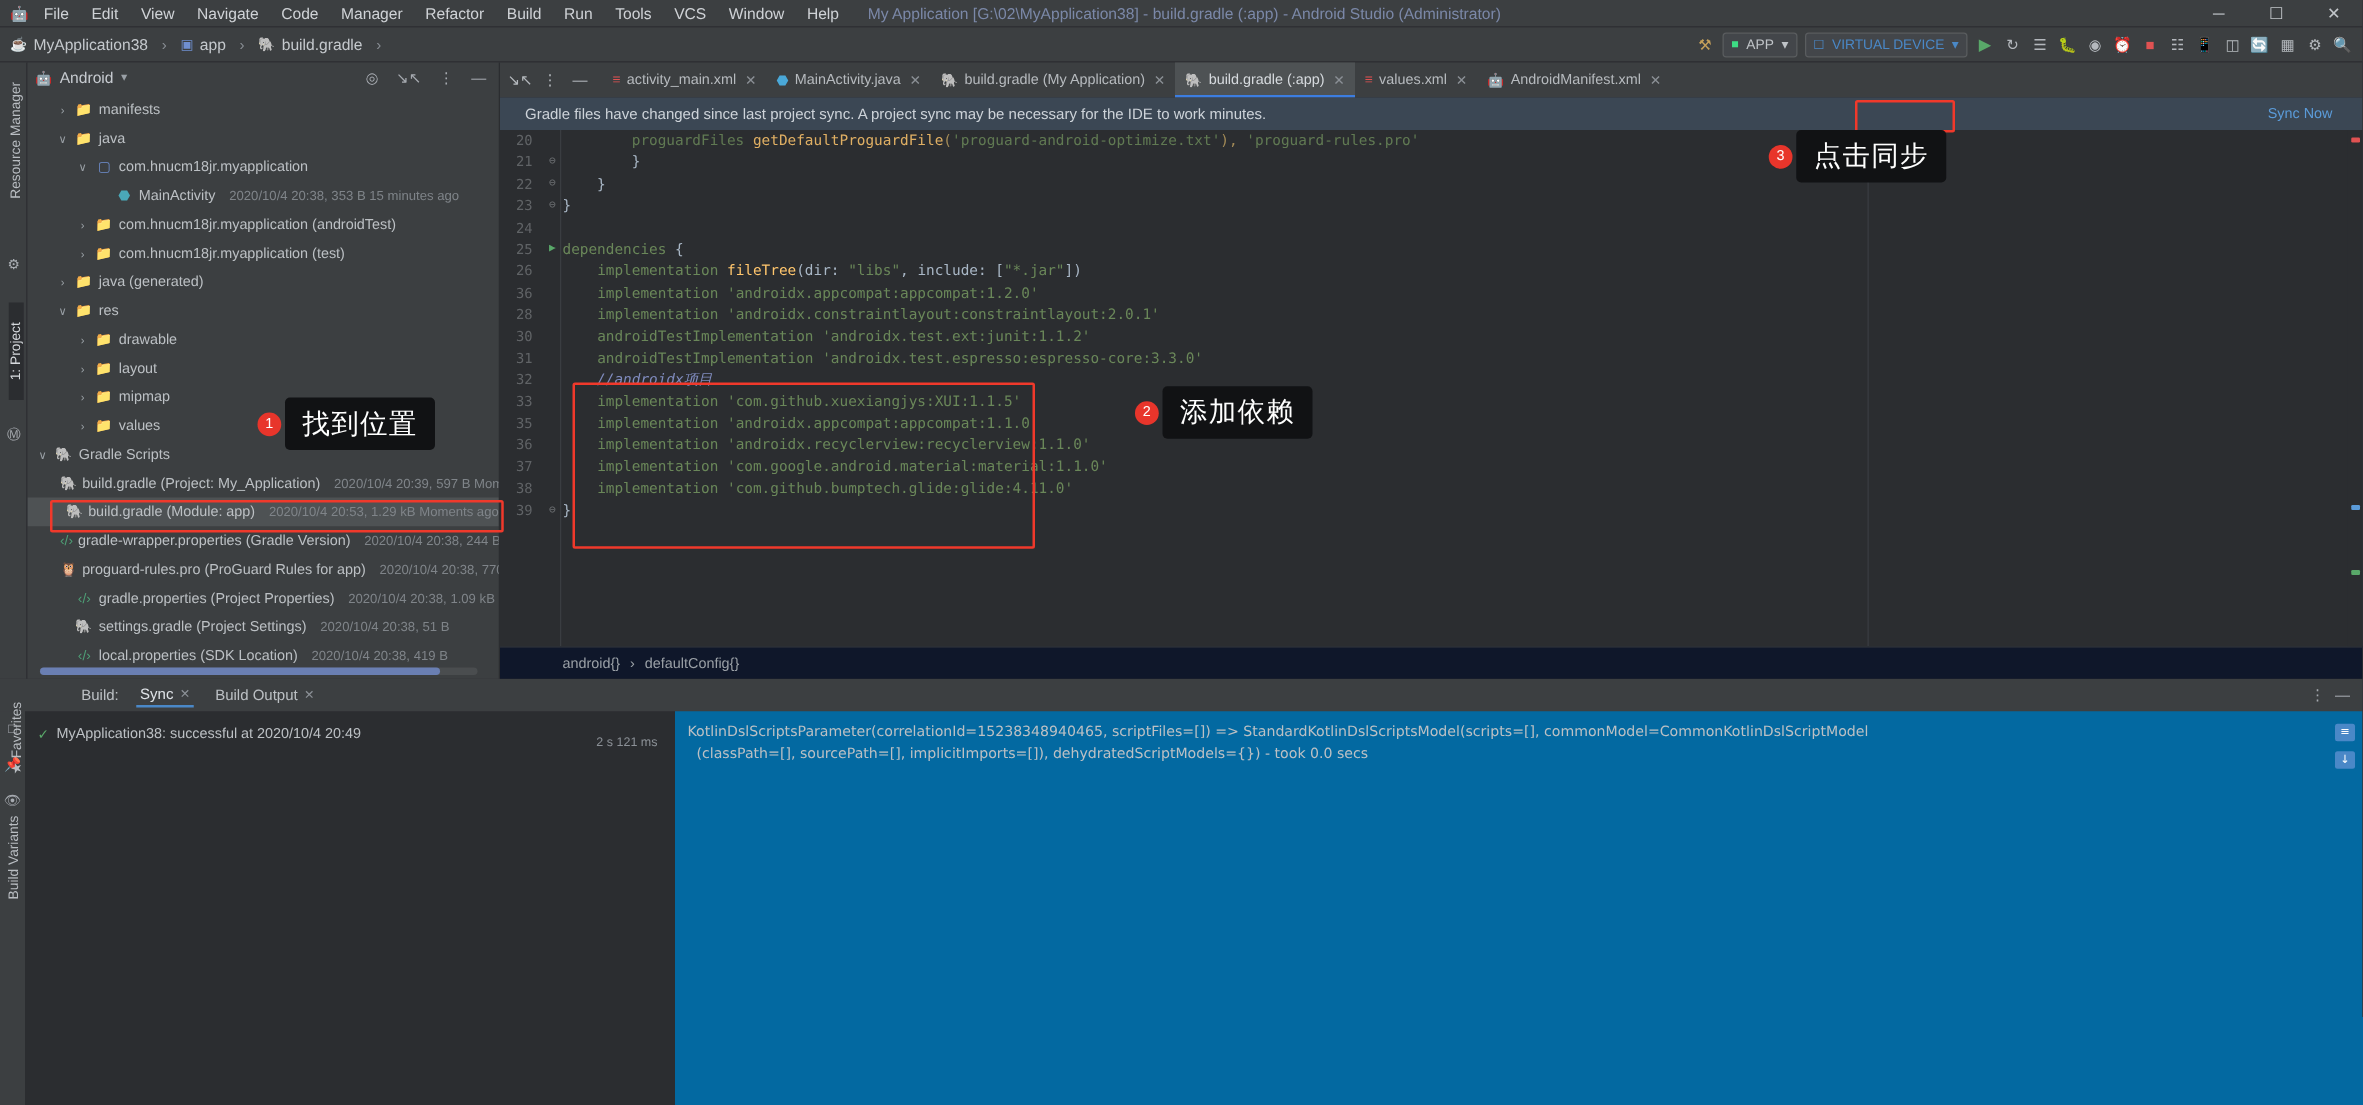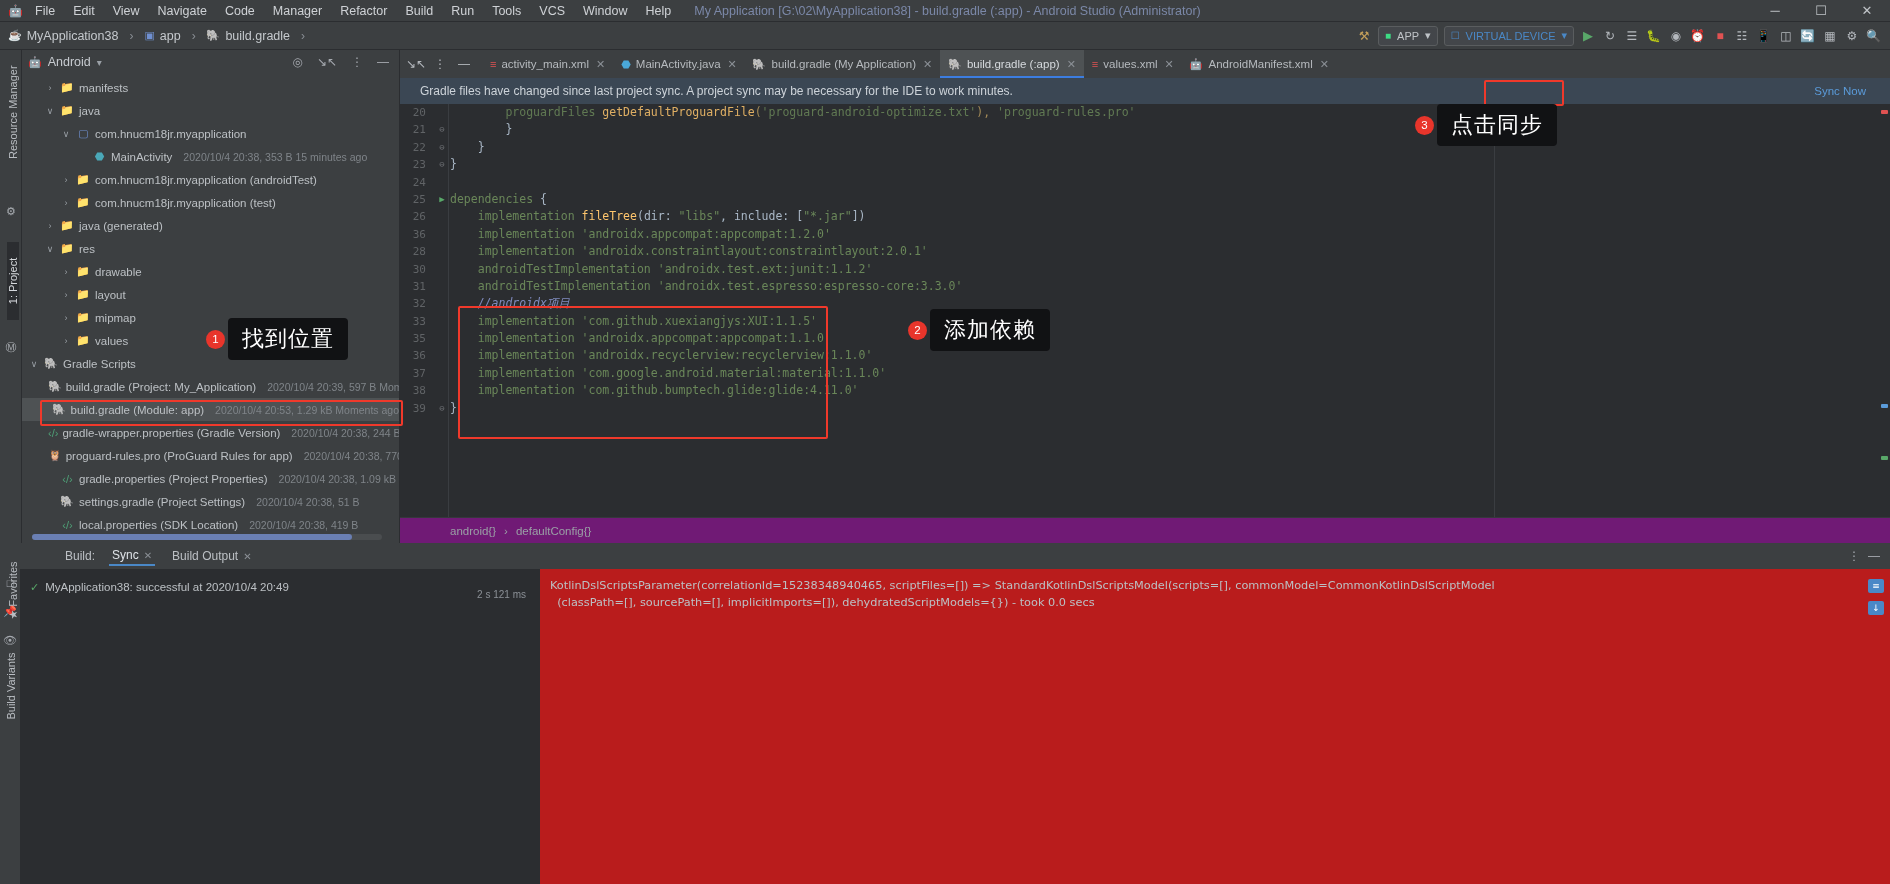--- a/index.html
+++ b/index.html
@@ -121,21 +121,21 @@
   .gut { width:34px; text-align:right; padding-right:8px; color:#606366; font-size:11px; flex:none;}
   .fold { width:16px; text-align:center; color:#6d7073; font-size:9px; flex:none; }
   .run-tri { color:#59a869; font-size:9px; }
   .fn  { color:#ffc66d; }
   .str { color:#6a8759; }
   .cmt { color:#808cbf; font-style:italic; }
   .grn { color:#6a8759; }
   .editor-vline { position:absolute; top:0; bottom:0; width:1px; background:#3a3d41; }
 
   .breadcrumb-bottom {
-    height:26px; background:#701a75; display:flex; align-items:center;
+    height:26px; background:#0f172a; display:flex; align-items:center;
     padding-left:50px; gap:8px; font-size:11.5px; color:#9aa0a6;
     border-top:1px solid #36383c;
   }
 
   
   .rgutter { position:absolute; top:0; right:0; width:12px; bottom:0; background:#2b2d30; }
   .rmark { position:absolute; right:2px; width:7px; height:4px; border-radius:1px; }
 
   
   .bottom { height: 341px; background:#3c3f41; display:flex; flex-direction:column; }
@@ -149,21 +149,21 @@
   .bot-tabs .right { margin-left:auto; display:flex; gap:8px; padding-right:10px; color:#a6aab0;}
   .bot-body { flex:1; display:flex; }
   .bot-left { width:20px; background:#3c3f41; display:flex; flex-direction:column;
               align-items:center; padding-top:8px; gap:16px; color:#a6aab0; font-size:11px;}
   .sync-tree { width:520px; background:#2b2d30; padding-top:8px; position:relative; }
   .sync-row { display:flex; align-items:center; gap:6px; padding-left:10px; font-size:11.5px;
               color:#bcc0c4; height:20px;}
   .sync-row .ok { color:#59a869; font-size:11px; }
   .sync-time { position:absolute; right:14px; top:20px; font-size:10px; color:#8b9096; }
   .sync-log {
-    flex:1; background:#b91c1c; color:#bcc0c4; font-size:11.3px; padding:8px 12px 0 10px;
+    flex:1; background:#0369a1; color:#bcc0c4; font-size:11.3px; padding:8px 12px 0 10px;
     font-family:"DejaVu Sans","Liberation Sans",sans-serif; line-height:17px; position:relative;
   }
   .sync-log .ln { white-space:pre; }
   .log-right { position:absolute; right:6px; top:10px; display:flex; flex-direction:column; gap:8px;}
   .log-right i { display:block; width:16px; height:14px; background:#4a88c7; border-radius:2px;
                  font-style:normal; color:#fff; font-size:9px; text-align:center; line-height:14px;}
 
   
   .annot-box {
     position:absolute; background:#111214; color:#fff; font-size:22px;

